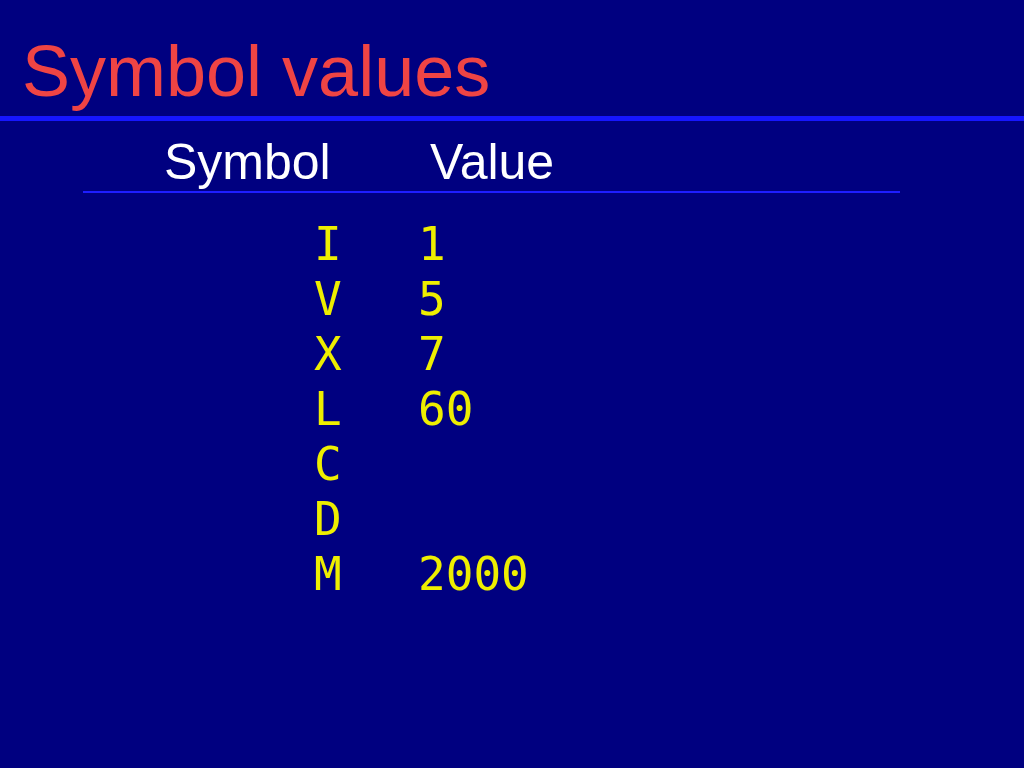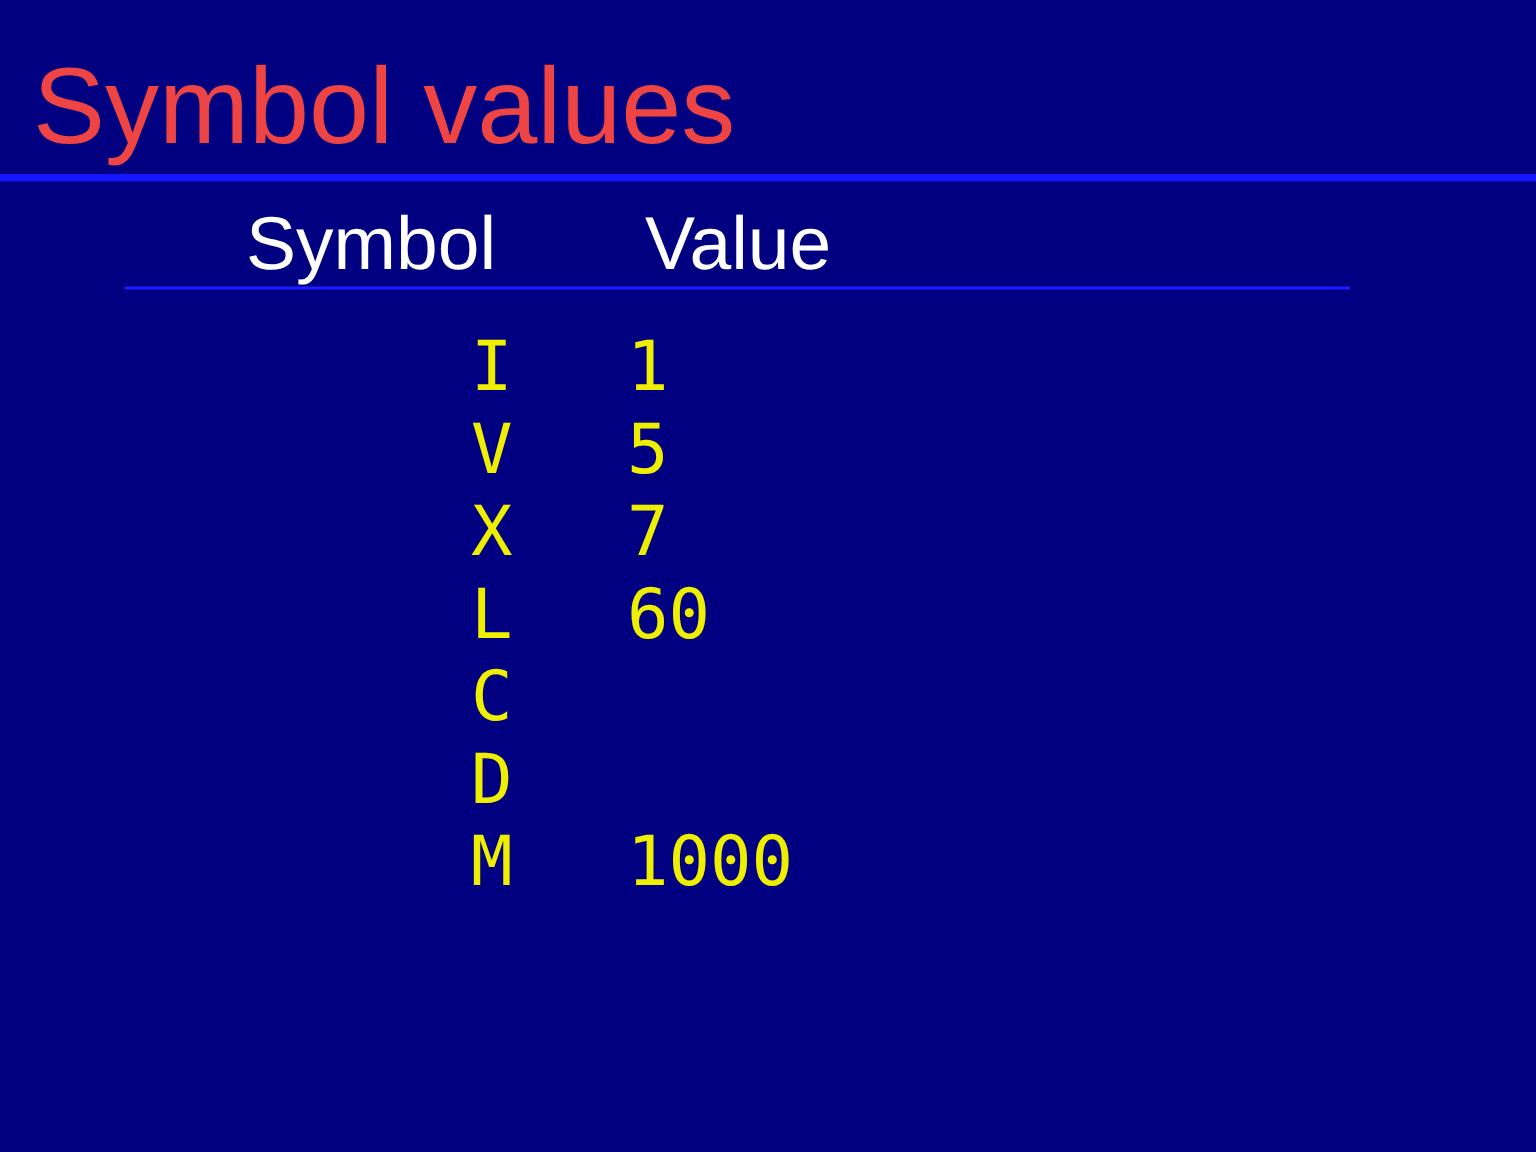--- a/index.html
+++ b/index.html
@@ -141,18 +141,18 @@
     <div class="table-row">
       <div class="cell cell-symbol">C</div>
     </div>
 
     <div class="table-row">
       <div class="cell cell-symbol">D</div>
     </div>
 
     <div class="table-row">
       <div class="cell cell-symbol">M</div>
-      <div class="cell cell-value">1000</div>
+      <div class="cell cell-value">2000</div>
     </div>
 
   </div>
 
 </div>
 
 </body></html>

